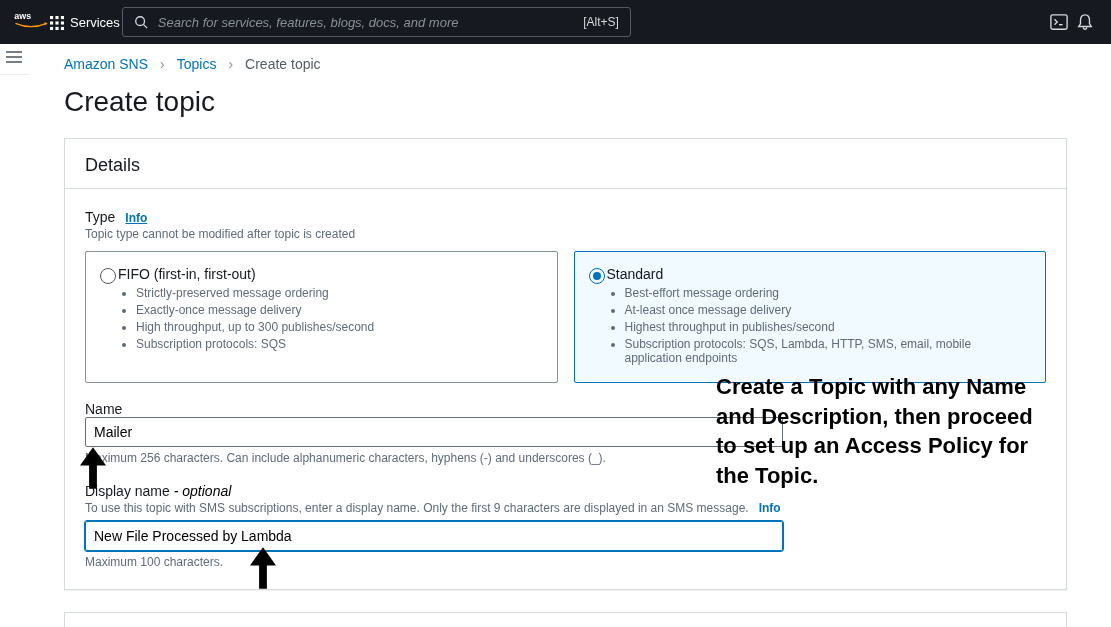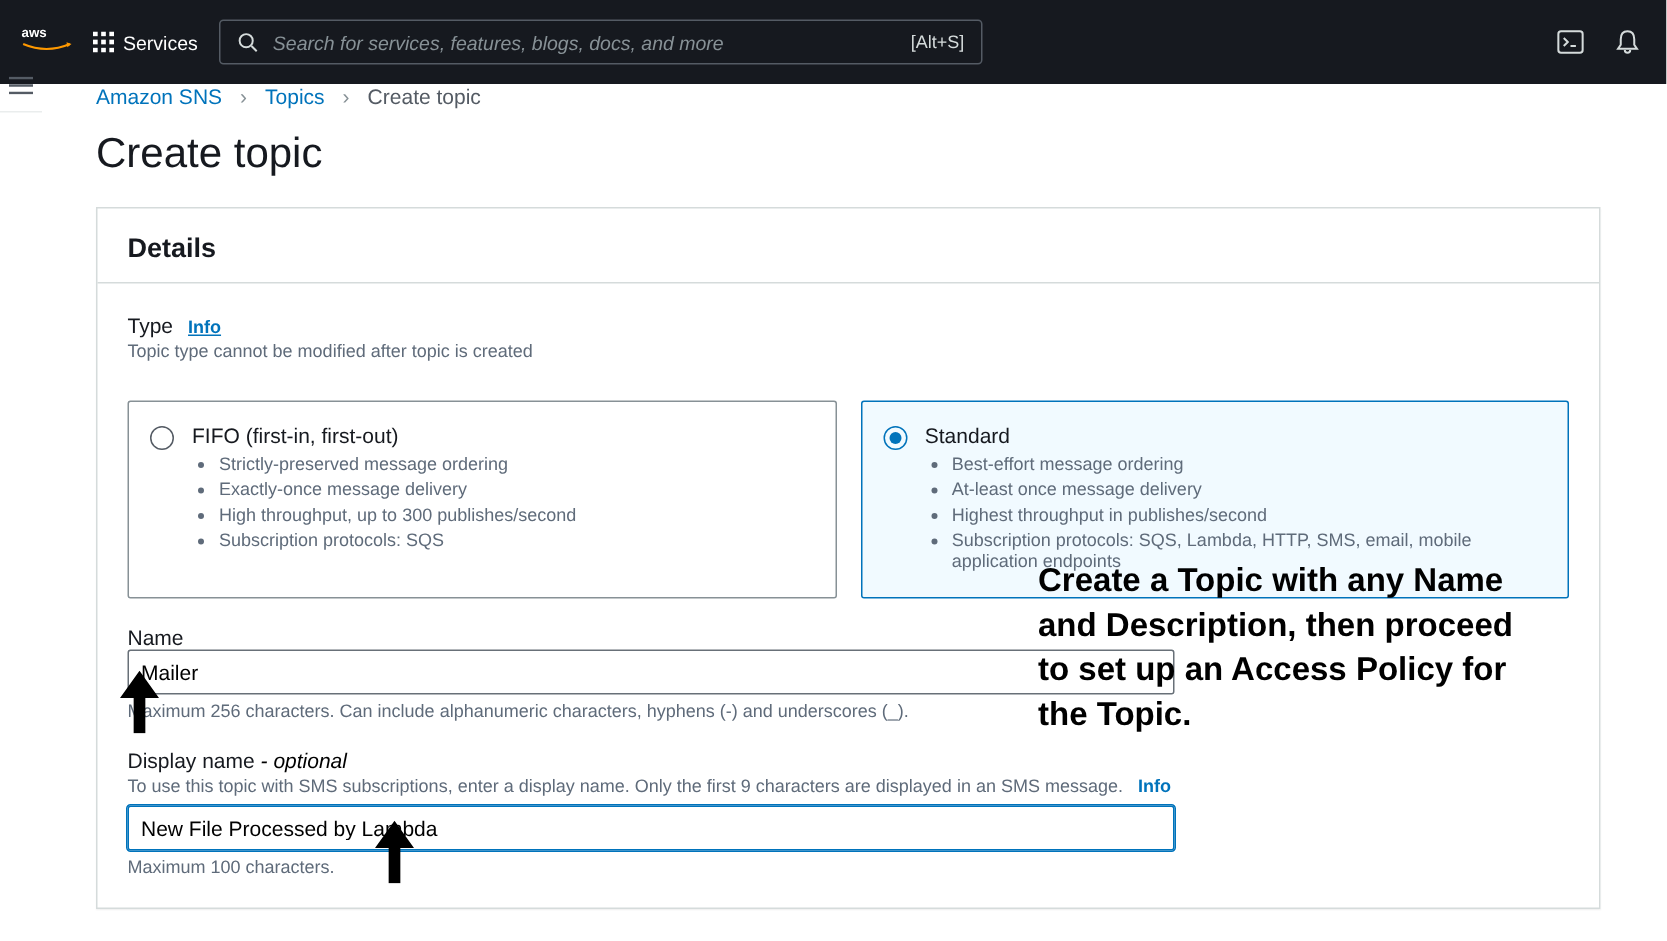--- a/index.html
+++ b/index.html
@@ -9,24 +9,24 @@
     --aws-border:#d5dbdb;
     --aws-selected-bg:#f1faff;
     --aws-selected-border:#0073bb;
     --aws-orange:#ff9900;
     --muted:#5f6b7a;
   }
   html,body{margin:0;padding:0;font-family:"Amazon Ember","Helvetica Neue",Arial,sans-serif;color:var(--aws-text);background:#fff}
   body{width:1111px;height:627px;overflow:hidden;position:relative}
 
   
-  .topbar{background:var(--aws-top-bg);height:56px;display:flex;align-items:center;padding:0 14px;gap:14px}
+  .topbar{background:var(--aws-top-bg);height:44px;display:flex;align-items:center;padding:0 14px;gap:2px}
   .aws-logo{color:#fff;font-weight:700;font-size:15px;position:relative;padding-bottom:4px}
   .aws-logo svg{display:block}
-  .grid-icon{color:#fff;display:flex;align-items:flex-start;gap:6px;font-size:13px}
+  .grid-icon{color:#fff;display:flex;align-items:flex-end;gap:6px;font-size:13px}
   .grid-svg{width:14px;height:14px}
   .searchbar{flex:0 0 485px;height:28px;border:1px solid #545b64;border-radius:3px;display:flex;align-items:center;padding:0 11px;color:#d5dbdb;gap:10px;font-style:italic}
   .searchbar .ph{flex:1;font-size:13px;color:#879196;text-align:left}
   .searchbar .kbd{font-style:normal;font-size:12px;color:#d5dbdb}
   .topbar-spacer{flex:1}
   .top-icon{color:#d5dbdb;width:24px;height:24px;display:flex;align-items:center;justify-content:center}
 
   
   .rail{position:absolute;left:0;top:40px;width:28px;height:34px;display:flex;align-items:center;justify-content:center;border-bottom:1px solid #eaeded}
   .rail svg{color:#545b64}
@@ -35,50 +35,50 @@
   .page{position:absolute;left:28px;top:40px;right:0;bottom:0;padding:10px 44px 0 36px;overflow:hidden}
 
   .breadcrumbs{display:flex;align-items:center;gap:12px;font-size:14px;padding:6px 0 14px 0}
   .breadcrumbs a{color:var(--aws-link);text-decoration:none}
   .breadcrumbs .sep{color:#879196}
   .breadcrumbs .cur{color:#545b64}
 
   h1.page-title{font-size:28px;font-weight:400;margin:0 0 20px 0}
 
   .panel{border:1px solid var(--aws-border);box-shadow:0 1px 1px rgba(0,0,0,0.05)}
-  .panel-header{padding:16px 20px 12px 20px;font-size:18px;font-weight:700;border-bottom:1px solid var(--aws-border)}
+  .panel-header{padding:16px 20px 12px 20px;font-size:18px;font-weight:400;border-bottom:1px solid var(--aws-border)}
   .panel-body{padding:20px}
 
   .field-head{display:flex;align-items:flex-end;gap:10px;font-size:14px}
   .field-head .info{color:var(--aws-link);font-size:12px;font-weight:700}
-  .field-desc{font-size:12px;color:var(--muted);margin:2px 0 26px 0}
+  .field-desc{font-size:12px;color:var(--muted);margin:2px 0 10px 0}
 
   .tiles{display:flex;gap:16px}
-  .tile{flex:1;border:1px solid #879196;border-radius:2px;padding:14px 16px 14px 14px;display:flex;gap:12px;align-items:flex-start;cursor:pointer}
+  .tile{flex:1;border:1px solid #879196;border-radius:2px;padding:14px 16px 14px 14px;display:flex;gap:2px;align-items:flex-start;cursor:pointer}
   .tile.selected{border:1px solid var(--aws-selected-border);background:var(--aws-selected-bg)}
   .radio{width:14px;height:14px;border-radius:50%;border:1px solid #545b64;margin-top:2px;position:relative;flex:0 0 14px}
   .tile.selected .radio{border-color:var(--aws-selected-border)}
   .tile.selected .radio::after{content:"";position:absolute;width:8px;height:8px;border-radius:50%;background:var(--aws-selected-border);top:50%;left:50%;transform:translate(-50%,-50%)}
   .tile-title{font-size:14px;margin-bottom:4px}
   .tile ul{margin:4px 0 0 0;padding-left:18px;font-size:12px;color:var(--muted)}
   .tile ul li{margin:3px 0}
 
   .form-row{margin-top:18px}
   .form-label{font-size:14px}
   .form-desc{font-size:12px;color:var(--muted);margin:2px 0 6px 0}
   .txt{width:698px;max-width:100%;height:30px;border:1px solid #687078;border-radius:2px;padding:0 8px;font-size:14px;font-family:inherit;box-sizing:border-box}
   .txt.focus{border:1px solid var(--aws-selected-border);outline:1px solid var(--aws-selected-border);outline-offset:0}
   .hint{font-size:12px;color:var(--muted);margin-top:4px}
   em.opt{color:#000000;font-style:italic}
 
   
   .section2{border:1px solid var(--aws-border);margin-top:22px;padding:14px 20px}
 
   
-  .annotation{position:absolute;left:692px;top:372px;width:340px;font-family:"Segoe UI",Arial,sans-serif;font-weight:700;font-size:22px;line-height:1.35;color:#000}
+  .annotation{position:absolute;left:716px;top:372px;width:340px;font-family:"Segoe UI",Arial,sans-serif;font-weight:700;font-size:22px;line-height:1.35;color:#000}
 
   .arrow{position:absolute;width:26px;height:42px}
   .arrow svg{width:100%;height:100%;fill:#000}
   .arrow1{left:80px;top:447px}
   .arrow2{left:250px;top:547px}
 </style>
 </head>
 <body>
 
 <div class="topbar">

